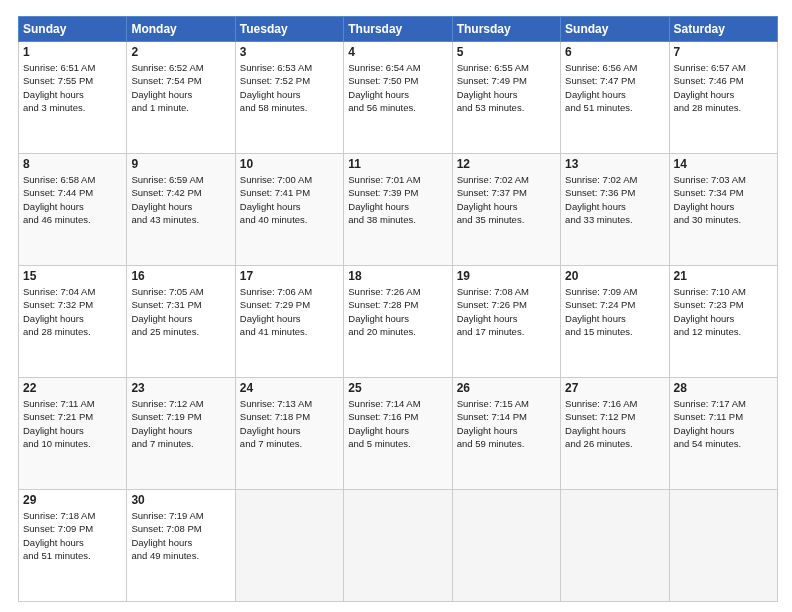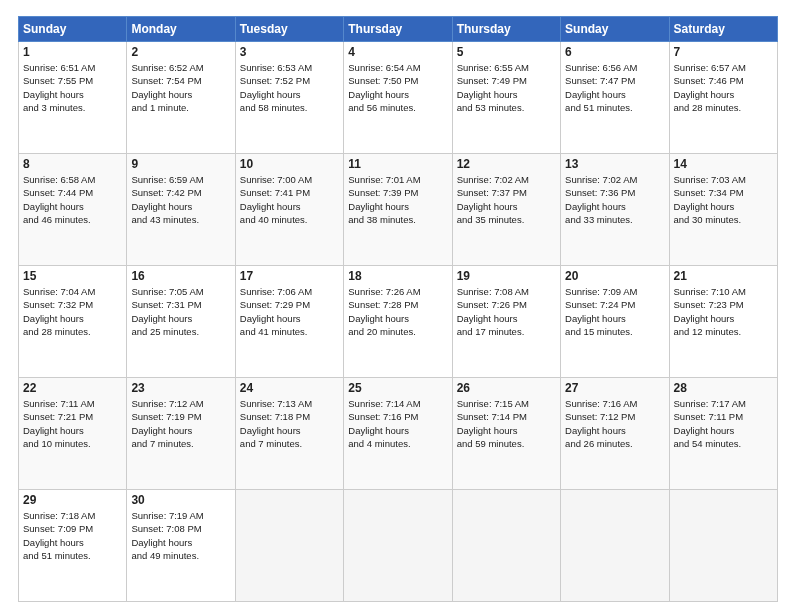--- a/index.html
+++ b/index.html
@@ -209,21 +209,21 @@
           <td>
         <span class="day-num">23</span>
         <div class="day-info"><span>Sunrise: 7:12 AM</span><br><span>Sunset: 7:19 PM</span><br><span>Daylight hours</span><br><span>and 7 minutes.</span></div>
       </td>
           <td>
         <span class="day-num">24</span>
         <div class="day-info"><span>Sunrise: 7:13 AM</span><br><span>Sunset: 7:18 PM</span><br><span>Daylight hours</span><br><span>and 7 minutes.</span></div>
       </td>
           <td>
         <span class="day-num">25</span>
-        <div class="day-info"><span>Sunrise: 7:14 AM</span><br><span>Sunset: 7:16 PM</span><br><span>Daylight hours</span><br><span>and 4 minutes.</span></div>
+        <div class="day-info"><span>Sunrise: 7:14 AM</span><br><span>Sunset: 7:16 PM</span><br><span>Daylight hours</span><br><span>and 5 minutes.</span></div>
       </td>
           <td>
         <span class="day-num">26</span>
         <div class="day-info"><span>Sunrise: 7:15 AM</span><br><span>Sunset: 7:14 PM</span><br><span>Daylight hours</span><br><span>and 59 minutes.</span></div>
       </td>
           <td>
         <span class="day-num">27</span>
         <div class="day-info"><span>Sunrise: 7:16 AM</span><br><span>Sunset: 7:12 PM</span><br><span>Daylight hours</span><br><span>and 26 minutes.</span></div>
       </td>
           <td>

